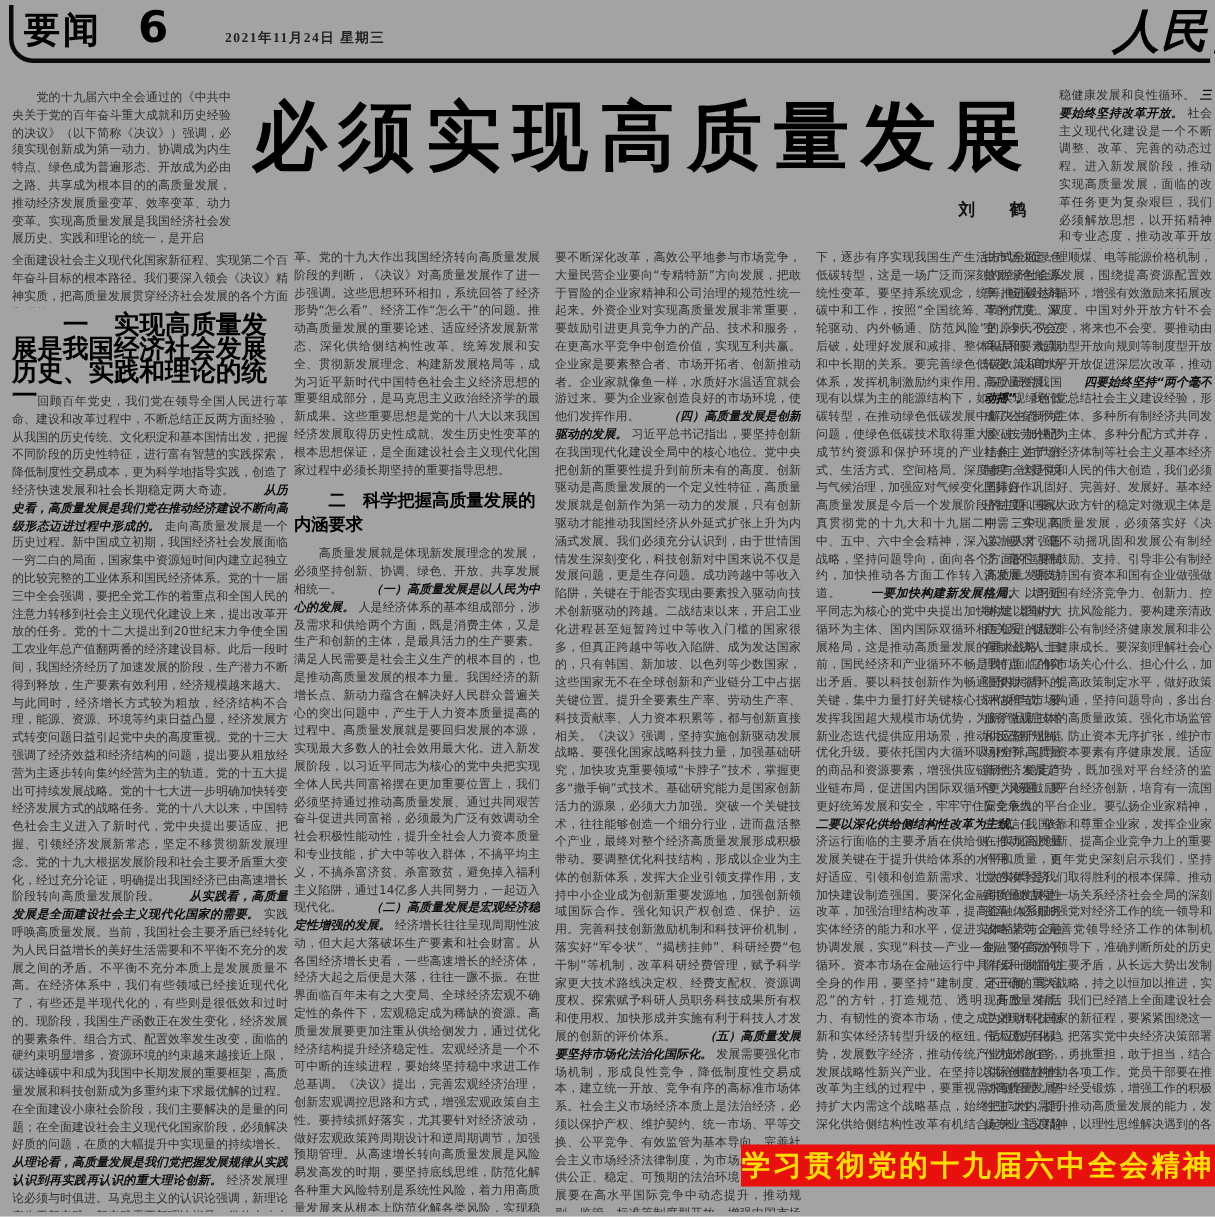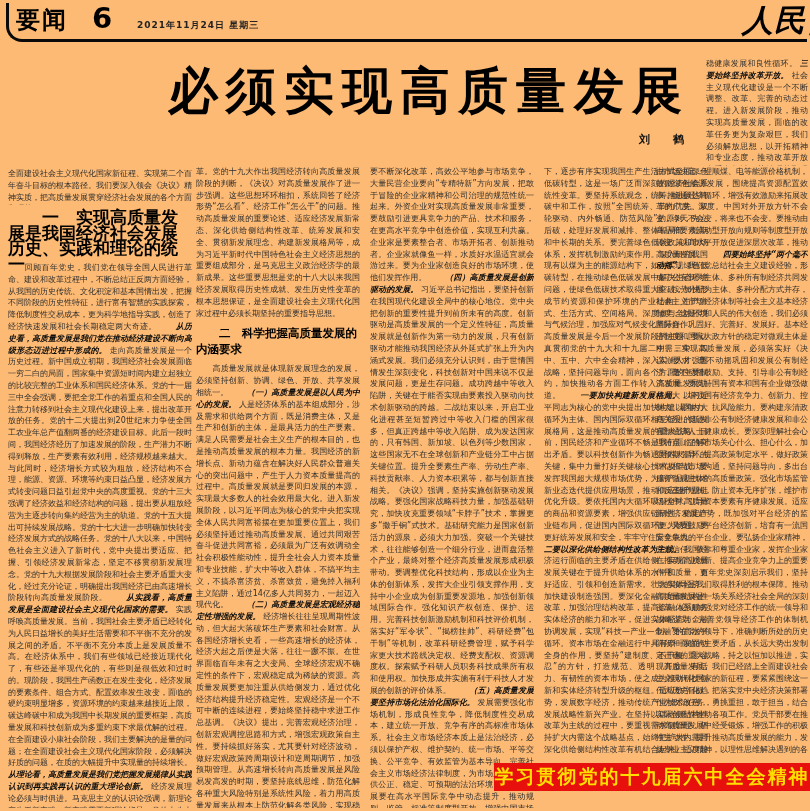--- a/index.html
+++ b/index.html
@@ -1,26 +1,26 @@
 <!DOCTYPE html>
 <html><head>
 <meta charset="utf-8">
 <style>
   html,body{margin:0;padding:0;background:#e9e9e9;}
-  .page{position:relative;width:810px;height:811px;background:#fdba74;overflow:hidden;
+  .page{position:relative;width:810px;height:811px;background:#a3a3a3;overflow:hidden;
         font-family:"DejaVu Sans","Liberation Sans",sans-serif;color:#2b2b2b;}
   
   .hdr-rule{position:absolute;left:6px;top:3px;width:798px;height:36px;
             border-left:3px solid #0a0a0a;border-bottom:3px solid #0a0a0a;
             border-bottom-left-radius:16px;}
   .hdr-section{position:absolute;left:16px;top:4px;font-size:24px;font-weight:900;
                letter-spacing:2px;color:#000;}
   .hdr-pageno{position:absolute;left:92px;top:1px;font-size:29px;font-weight:900;color:#000;}
-  .hdr-date{position:absolute;left:137px;top:19px;font-size:9px;font-weight:bold;color:#222;
-            letter-spacing:1px;}
+  .hdr-date{position:absolute;left:150px;top:19px;font-size:9px;font-weight:bold;color:#222;
+            letter-spacing:1px;font-family:Liberation Serif, serif;}
   .hdr-logo{position:absolute;left:742px;top:0px;width:120px;font-size:31px;font-weight:900;
             font-style:italic;font-family:"DejaVu Serif","Liberation Serif",serif;color:#000;
             letter-spacing:1px;white-space:nowrap;}
   
   .headline{position:absolute;left:168px;top:58px;width:530px;height:66px;
             font-size:50px;font-weight:900;color:#000;letter-spacing:8px;
             white-space:nowrap;overflow:hidden;}
   .author{position:absolute;left:168px;top:132px;width:522px;text-align:right;
           font-size:11px;font-weight:bold;color:#111;letter-spacing:6px;}
   
@@ -44,20 +44,21 @@
 
   <div class="hdr-rule"></div>
   <div class="hdr-section">要闻</div>
   <div class="hdr-pageno">6</div>
   <div class="hdr-date">2021年11月24日  星期三</div>
   <div class="hdr-logo">人民日報</div>
 
   <div class="headline">必须实现高质量发展</div>
   <div class="author">刘　鹤</div>
 
+  <div class="tx" style="left:8px;top:59px;width:146px;height:107px;">　　党的十九届六中全会通过的《中共中央关于党的百年奋斗重大成就和历史经验的决议》（以下简称《决议》）强调，必须实现创新成为第一动力、协调成为内生特点、绿色成为普遍形态、开放成为必由之路、共享成为根本目的的高质量发展，推动经济发展质量变革、效率变革、动力变革。实现高质量发展是我国经济社会发展历史、实践和理论的统一，是开启</div>
 
   <div class="tx" style="left:706px;top:58px;width:102px;height:108px;">
     <span>稳健康发展和良性循环。</span>
     <span class="lead">三要始终坚持改革开放。</span>
     <span>社会主义现代化建设是一个不断调整、改革、完善的动态过程。进入新发展阶段，推动实现高质量发展，面临的改革任务更为复杂艰巨，我们必须解放思想，以开拓精神和专业态度，推动改革开放在重点领域、关键环节取得重大突破。重点推动土地、金融、科技、数据等要素价格</span>
   </div>
 
   <div class="tx" style="left:8px;top:168px;width:184px;height:37px;">全面建设社会主义现代化国家新征程、实现第二个百年奋斗目标的根本路径。我们要深入领会《决议》精神实质，把高质量发展贯穿经济社会发展的各个方面和环节。</div>
 
   <div class="sec-h-abs" style="left:8px;top:210px;width:184px;height:48px;">一　实现高质量发展是我国经济社会发展历史、实践和理论的统一</div>

